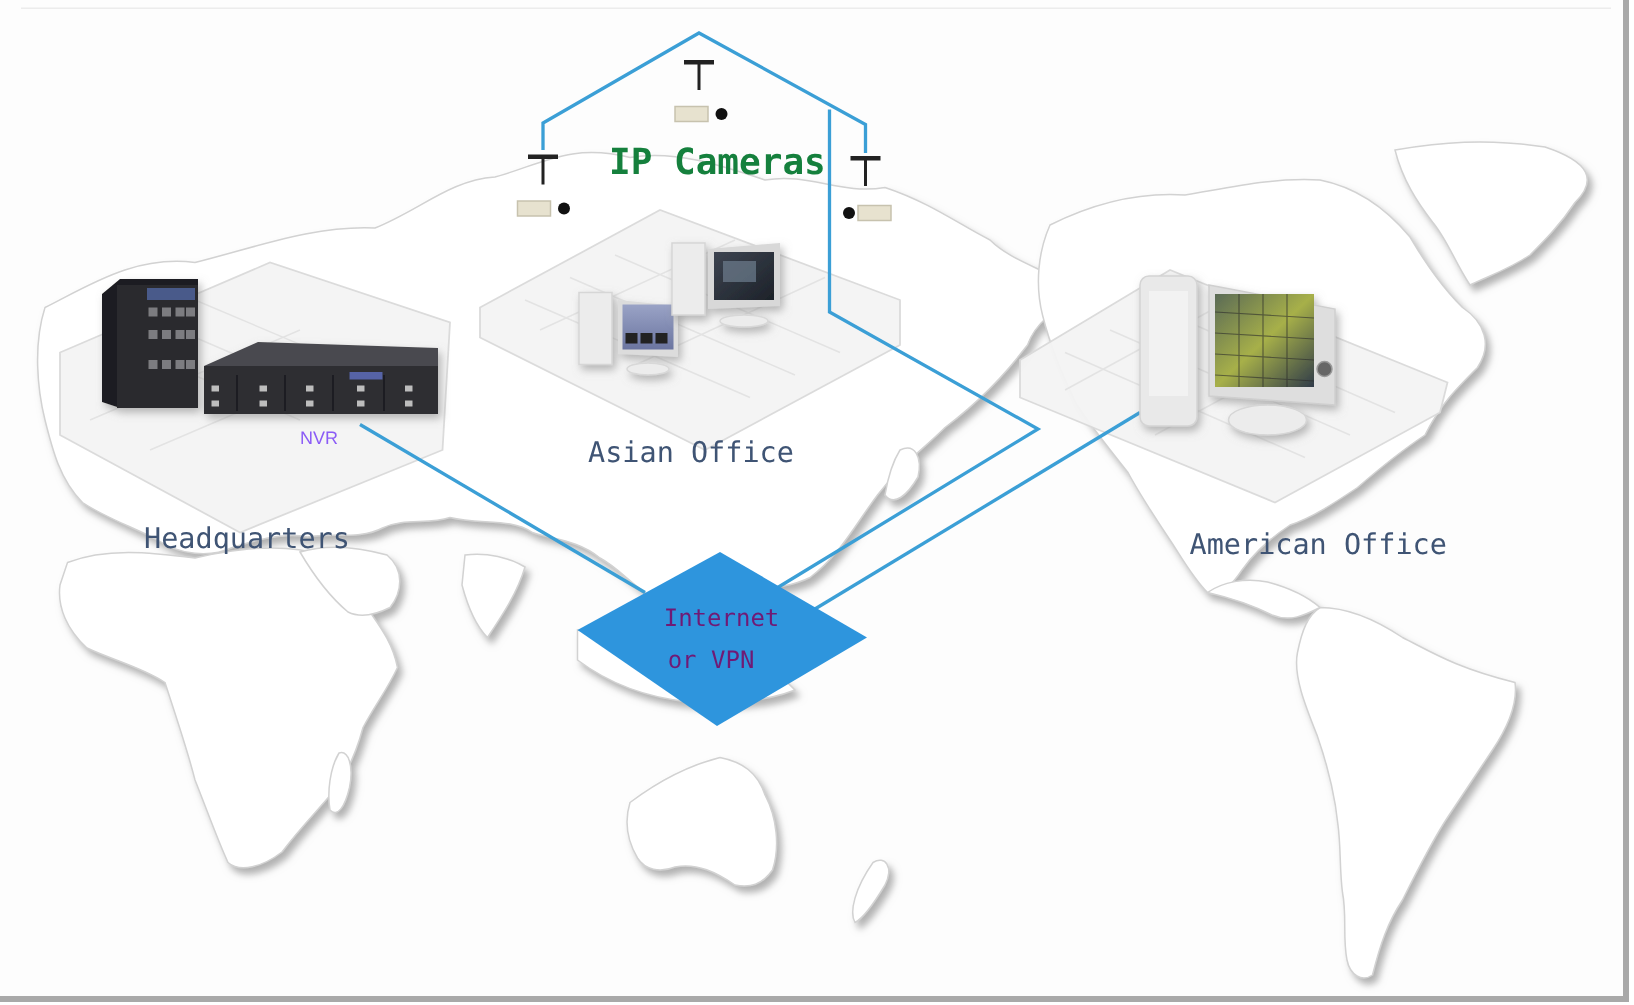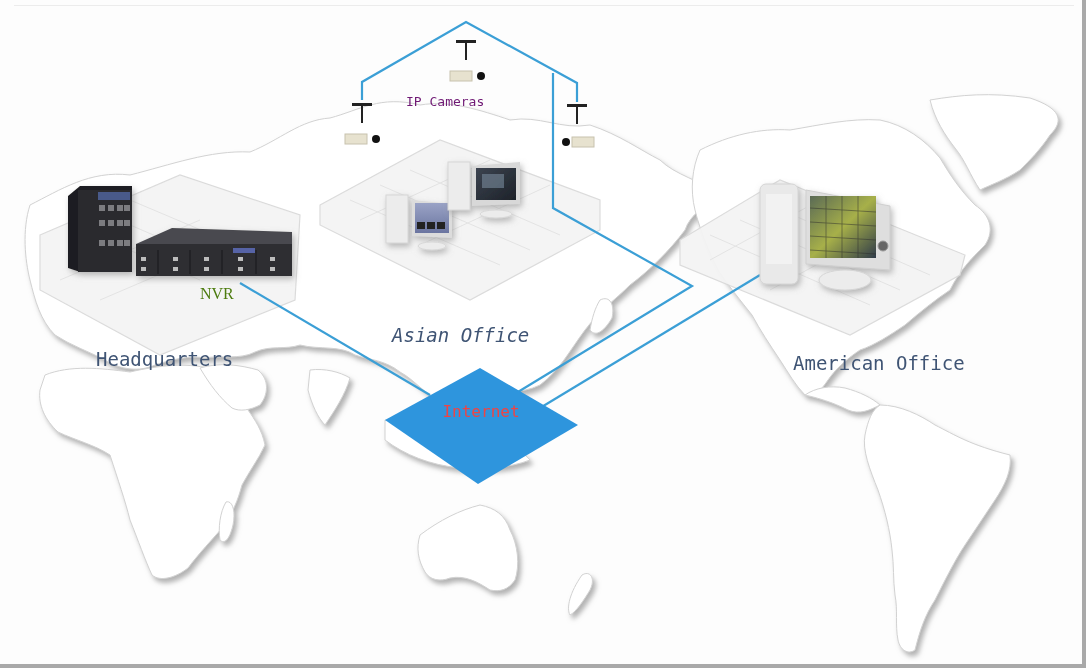--- a/index.html
+++ b/index.html
@@ -3,23 +3,23 @@
 <meta charset="utf-8">
 <style>
   html, body { margin:0; padding:0; background:#ffffff; }
   body { width:1089px; height:670px; position:relative; overflow:hidden; font-family:"DejaVu Sans Mono", monospace; }
   .frame { position:absolute; left:0; top:0; width:1082px; height:664px; background:#fdfdfd;
            border-right:4px solid #a9a9a9; border-bottom:4px solid #a9a9a9; box-sizing:content-box; }
   .frame-top { position:absolute; left:14px; top:5px; width:1060px; height:1px; background:#ececec; }
   svg.diagram { position:absolute; left:0; top:0; }
   .lbl { position:absolute; white-space:nowrap; font-family:"DejaVu Sans Mono", monospace; }
   .lbl-office { color:#3f5474; font-size:19px; letter-spacing:0px; }
-  .lbl-cams { color:#701a75; font-size:13px; }
-  .lbl-nvr { color:#4d7c0f; font-size:16px; font-family:Liberation Serif, serif; }
-  .lbl-net { color:#ef4444; font-size:16px; text-align:center; line-height:28px; }
+  .lbl-cams { color:#15803d; font-size:24px;font-weight:bold; }
+  .lbl-nvr { color:#8b5cf6; font-size:12px; font-family:Liberation Sans, sans-serif; }
+  .lbl-net { color:#701a75; font-size:16px; text-align:center; line-height:28px; }
 </style>
 </head>
 <body>
 
 <div class="frame"></div>
 <div class="frame-top"></div>
 
 <svg class="diagram" width="1089" height="670" viewBox="0 0 1089 670">
   <defs>
     <filter id="sh" x="-10%" y="-10%" width="130%" height="130%">
@@ -190,17 +190,18 @@
     <circle cx="883" cy="246" r="5" fill="#666" stroke="#999"></circle>
     <ellipse cx="845" cy="280" rx="26" ry="10" fill="#ececec" stroke="#d6d6d6"></ellipse>
   </g>
 
   <polygon points="385,420 480,368 578,425 478,484" fill="#2e95dd"></polygon>
 </svg>
 
 <div class="lbl lbl-cams" style="left:406px; top:94px;">IP Cameras</div>
 <div class="lbl lbl-nvr" style="left:200px; top:285px;">NVR</div>
 <div class="lbl lbl-office" style="left:96px; top:348px;">Headquarters</div>
-<div class="lbl lbl-office" style="left:392px; top:324px;font-style:italic;">Asian Office</div>
+<div class="lbl lbl-office" style="left:392px; top:291px;">Asian Office</div>
 <div class="lbl lbl-office" style="left:793px; top:352px;">American Office</div>
 <div class="lbl lbl-net" style="left:430px; top:398px; width:102px;">
   <div>Internet</div>
+  <div style="margin-left:-14px;">or VPN</div>
 </div>
 
 </body></html>

